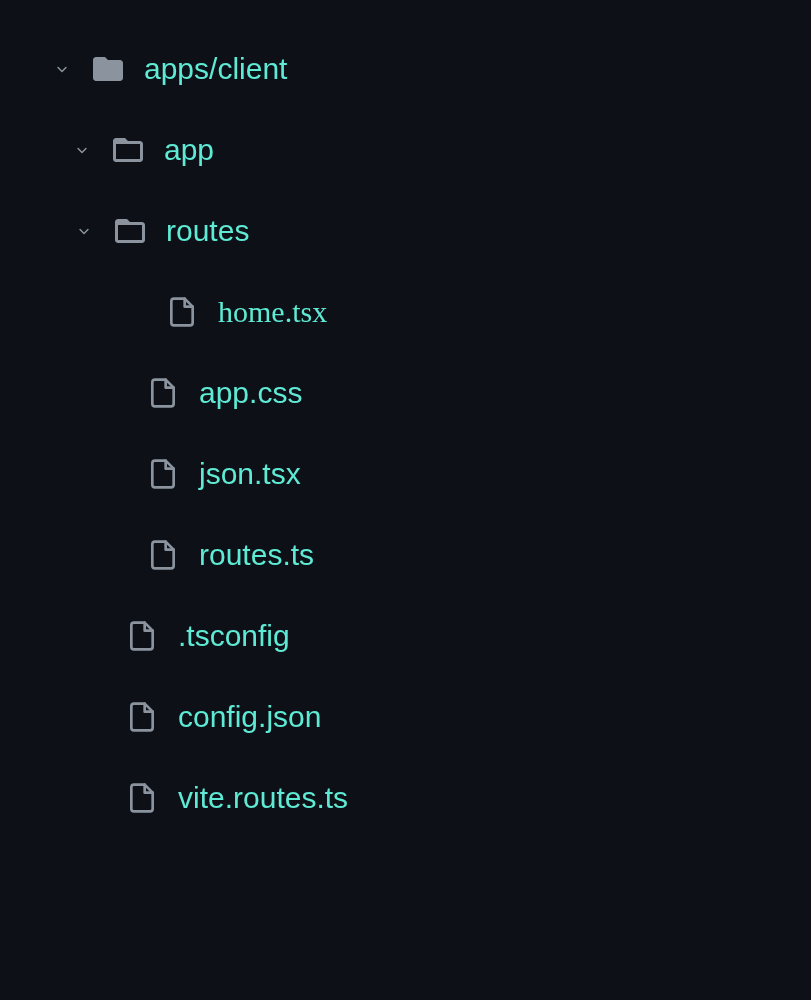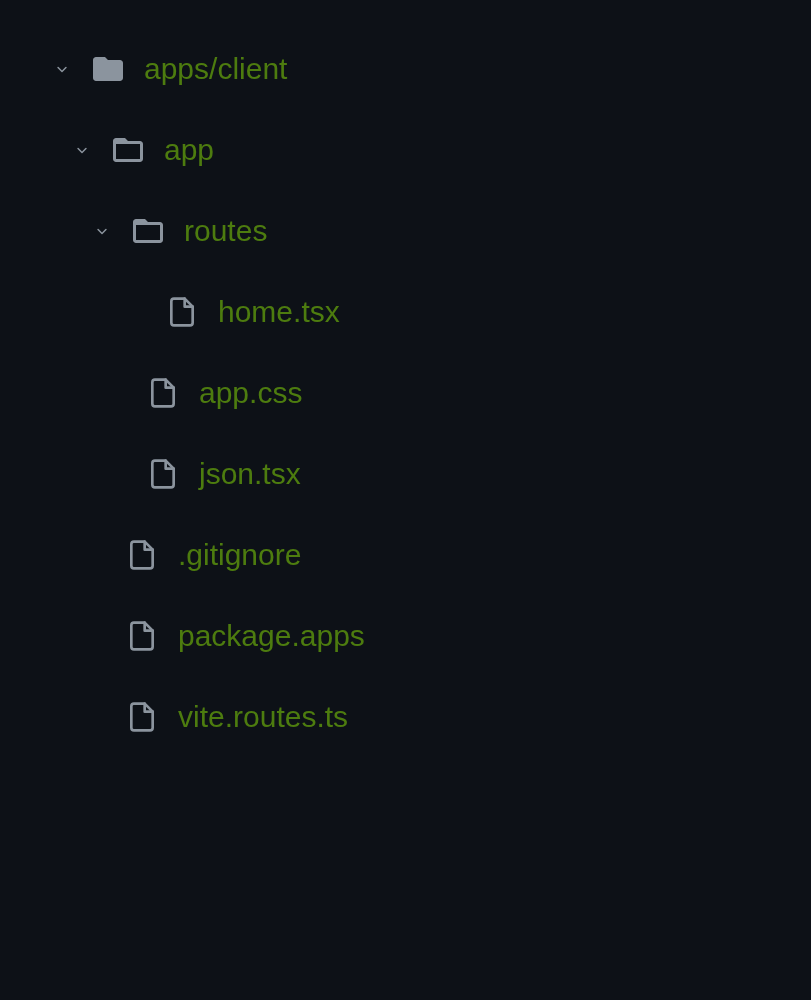--- a/index.html
+++ b/index.html
@@ -24,22 +24,22 @@
     }
     .tree-row {
       display: flex;
       align-items: center;
       height: 81px;
       padding-left: 50px;
       cursor: pointer;
     }
     .indent-0 { padding-left: 50px; }
     .indent-1 { padding-left: 70px; }
-    .indent-2 { padding-left: 90px; }
-    .indent-3 { padding-left: 164px; }
+    .indent-2 { padding-left: 72px; }
+    .indent-3 { padding-left: 164px; font-family: Liberation Serif, serif; }
     .indent-2-file { padding-left: 145px; text-align: center; }
     .indent-1-file { padding-left: 124px; }
     .chevron {
       width: 24px;
       height: 24px;
       display: flex;
       align-items: center;
       justify-content: center;
       margin-right: 16px;
       color: #8b949e;
@@ -48,21 +48,21 @@
     .icon-wrap {
       width: 36px;
       height: 36px;
       display: flex;
       align-items: center;
       justify-content: center;
       margin-right: 18px;
       flex-shrink: 0;
     }
     .label {
-      color: #4d7c0f;
+      color: #5eead4;
       font-size: 30px;
       line-height: 1;
     }
     svg {
       display: block;
     }
   </style>
 </head>
 <body>
 
@@ -133,40 +133,49 @@
   <div class="tree-row indent-2-file">
     <span class="icon-wrap">
       <svg width="32" height="32" viewBox="0 0 24 24" fill="none" stroke="#8b949e" stroke-width="2" stroke-linecap="round" stroke-linejoin="round">
         <path d="M14 2H6a2 2 0 0 0-2 2v16a2 2 0 0 0 2 2h12a2 2 0 0 0 2-2V8z"></path>
         <polyline points="14 2 14 8 20 8"></polyline>
       </svg>
     </span>
     <span class="label">json.tsx</span>
   </div>
 
+  <div class="tree-row indent-2-file">
+    <span class="icon-wrap">
+      <svg width="32" height="32" viewBox="0 0 24 24" fill="none" stroke="#8b949e" stroke-width="2" stroke-linecap="round" stroke-linejoin="round">
+        <path d="M14 2H6a2 2 0 0 0-2 2v16a2 2 0 0 0 2 2h12a2 2 0 0 0 2-2V8z"></path>
+        <polyline points="14 2 14 8 20 8"></polyline>
+      </svg>
+    </span>
+    <span class="label">routes.ts</span>
+  </div>
 
   <div class="tree-row indent-1-file">
     <span class="icon-wrap">
       <svg width="32" height="32" viewBox="0 0 24 24" fill="none" stroke="#8b949e" stroke-width="2" stroke-linecap="round" stroke-linejoin="round">
         <path d="M14 2H6a2 2 0 0 0-2 2v16a2 2 0 0 0 2 2h12a2 2 0 0 0 2-2V8z"></path>
         <polyline points="14 2 14 8 20 8"></polyline>
       </svg>
     </span>
-    <span class="label">.gitignore</span>
+    <span class="label">.tsconfig</span>
   </div>
 
 
   <div class="tree-row indent-1-file">
     <span class="icon-wrap">
       <svg width="32" height="32" viewBox="0 0 24 24" fill="none" stroke="#8b949e" stroke-width="2" stroke-linecap="round" stroke-linejoin="round">
         <path d="M14 2H6a2 2 0 0 0-2 2v16a2 2 0 0 0 2 2h12a2 2 0 0 0 2-2V8z"></path>
         <polyline points="14 2 14 8 20 8"></polyline>
       </svg>
     </span>
-    <span class="label">package.apps</span>
+    <span class="label">config.json</span>
   </div>
 
 
   <div class="tree-row indent-1-file">
     <span class="icon-wrap">
       <svg width="32" height="32" viewBox="0 0 24 24" fill="none" stroke="#8b949e" stroke-width="2" stroke-linecap="round" stroke-linejoin="round">
         <path d="M14 2H6a2 2 0 0 0-2 2v16a2 2 0 0 0 2 2h12a2 2 0 0 0 2-2V8z"></path>
         <polyline points="14 2 14 8 20 8"></polyline>
       </svg>
     </span>

